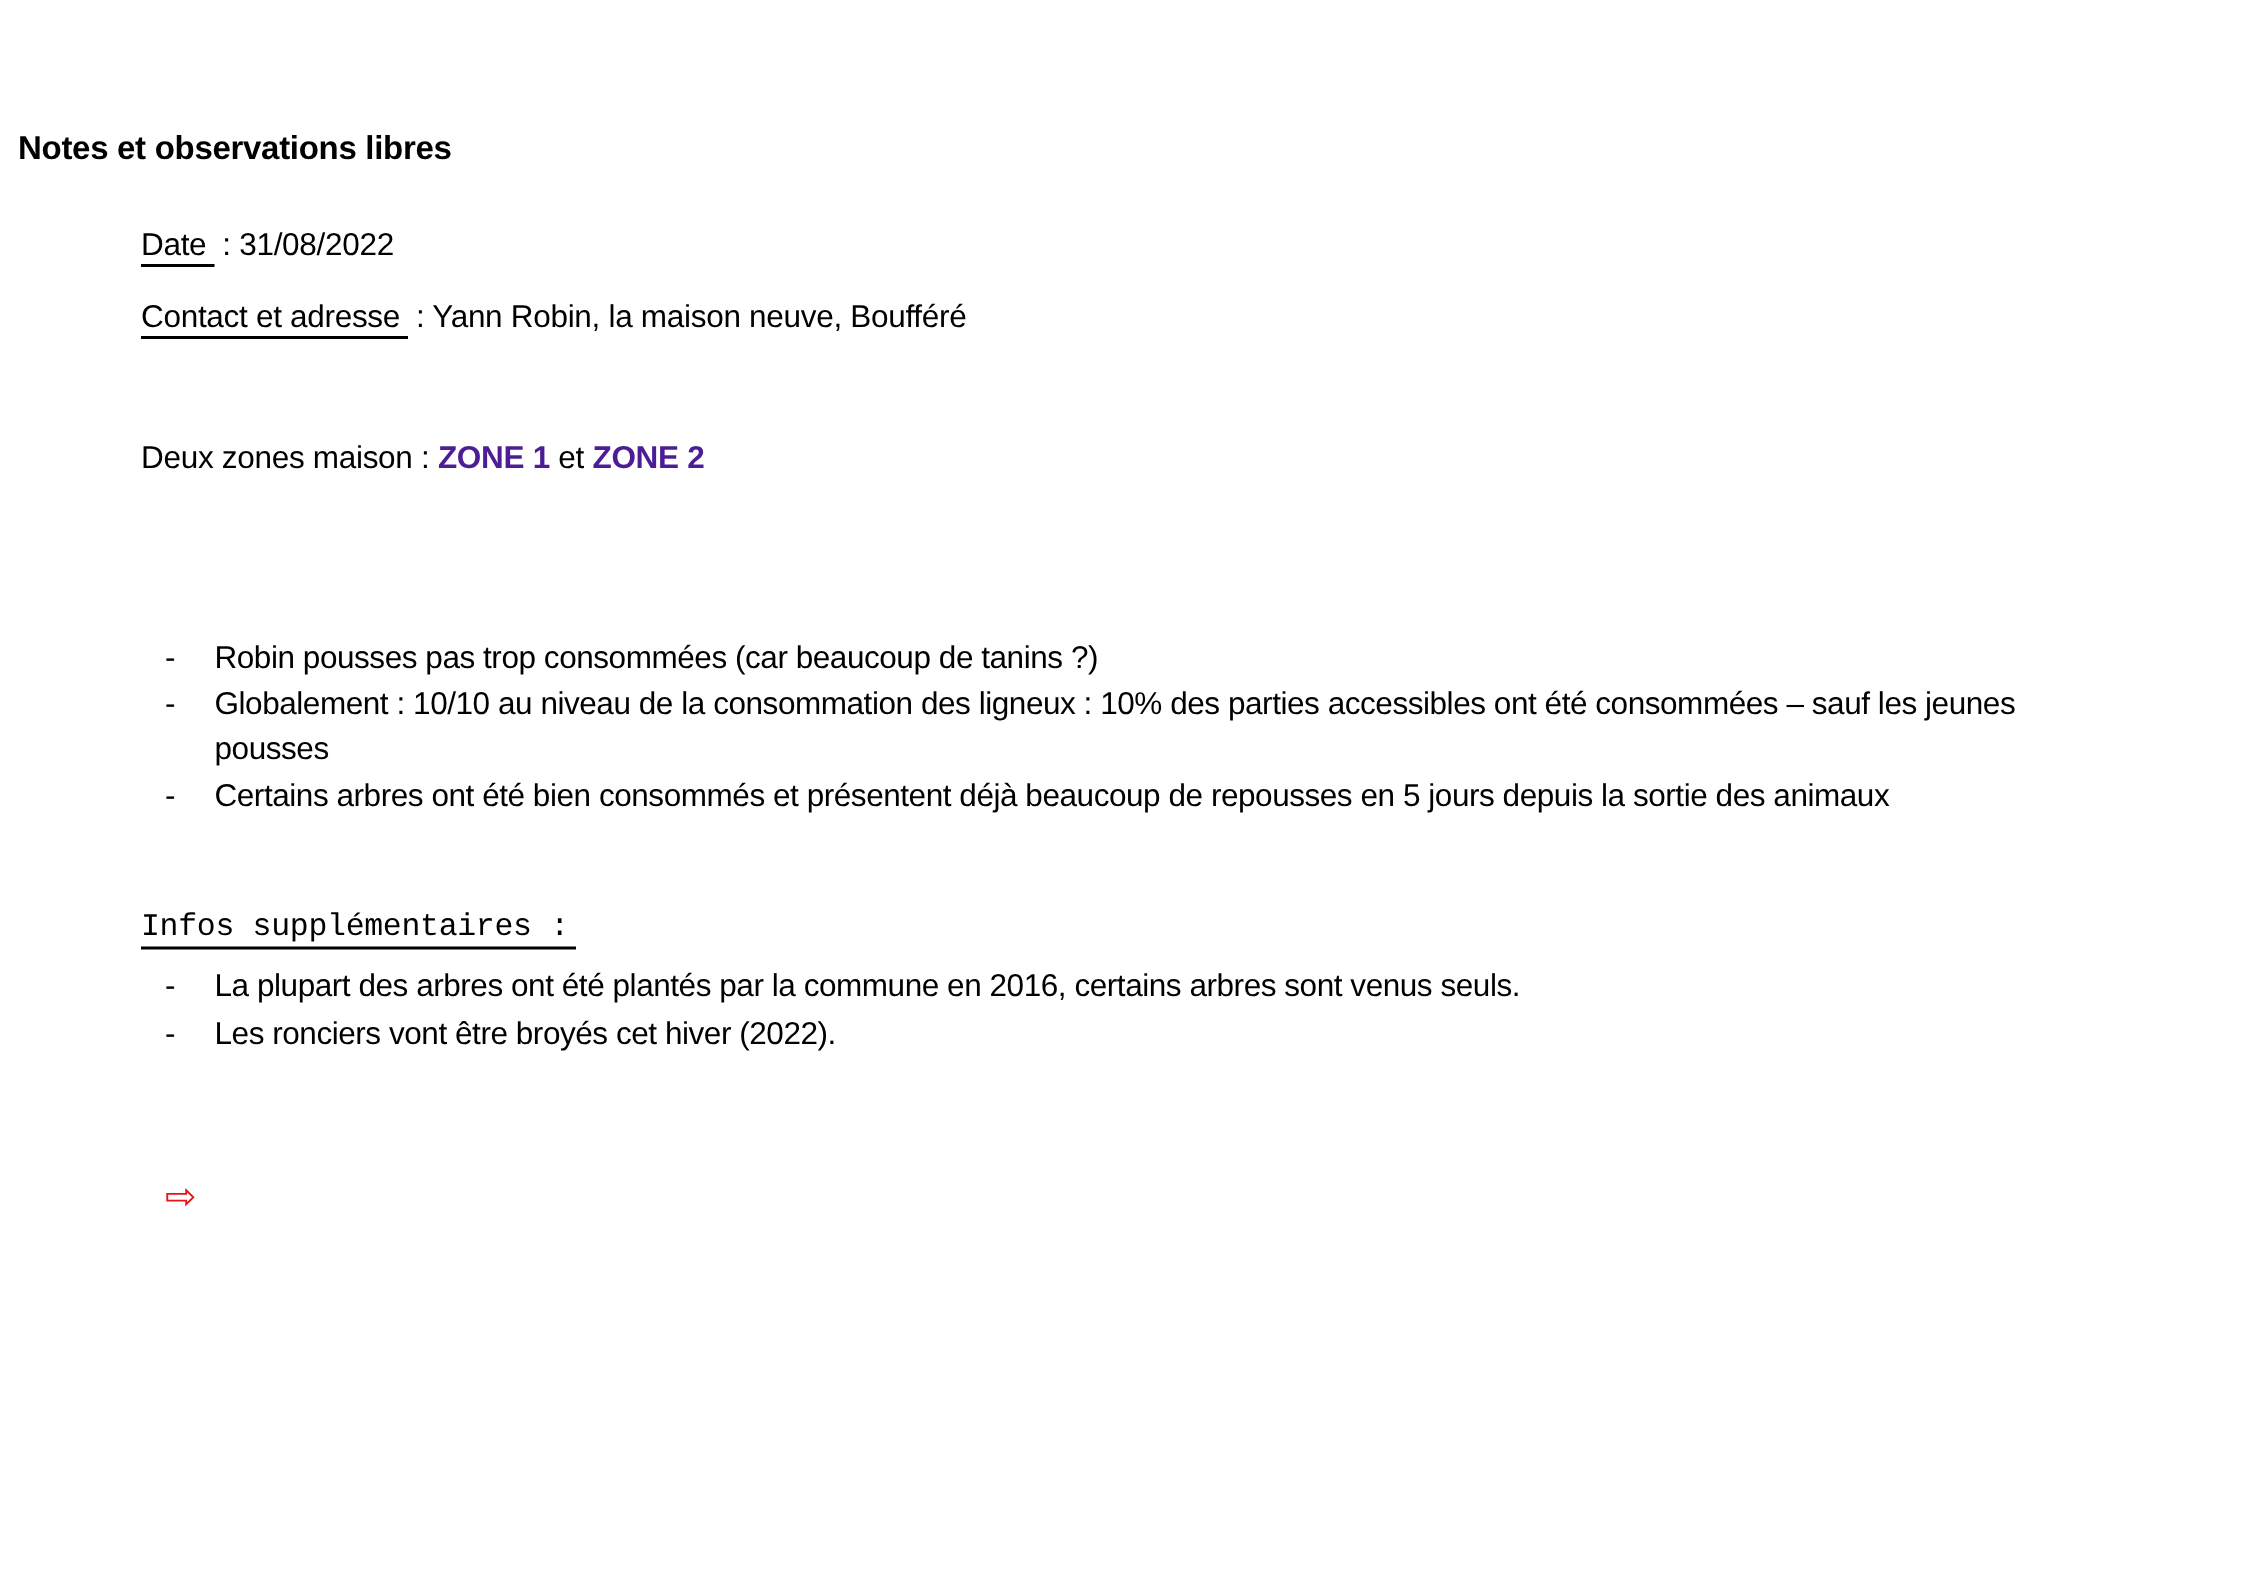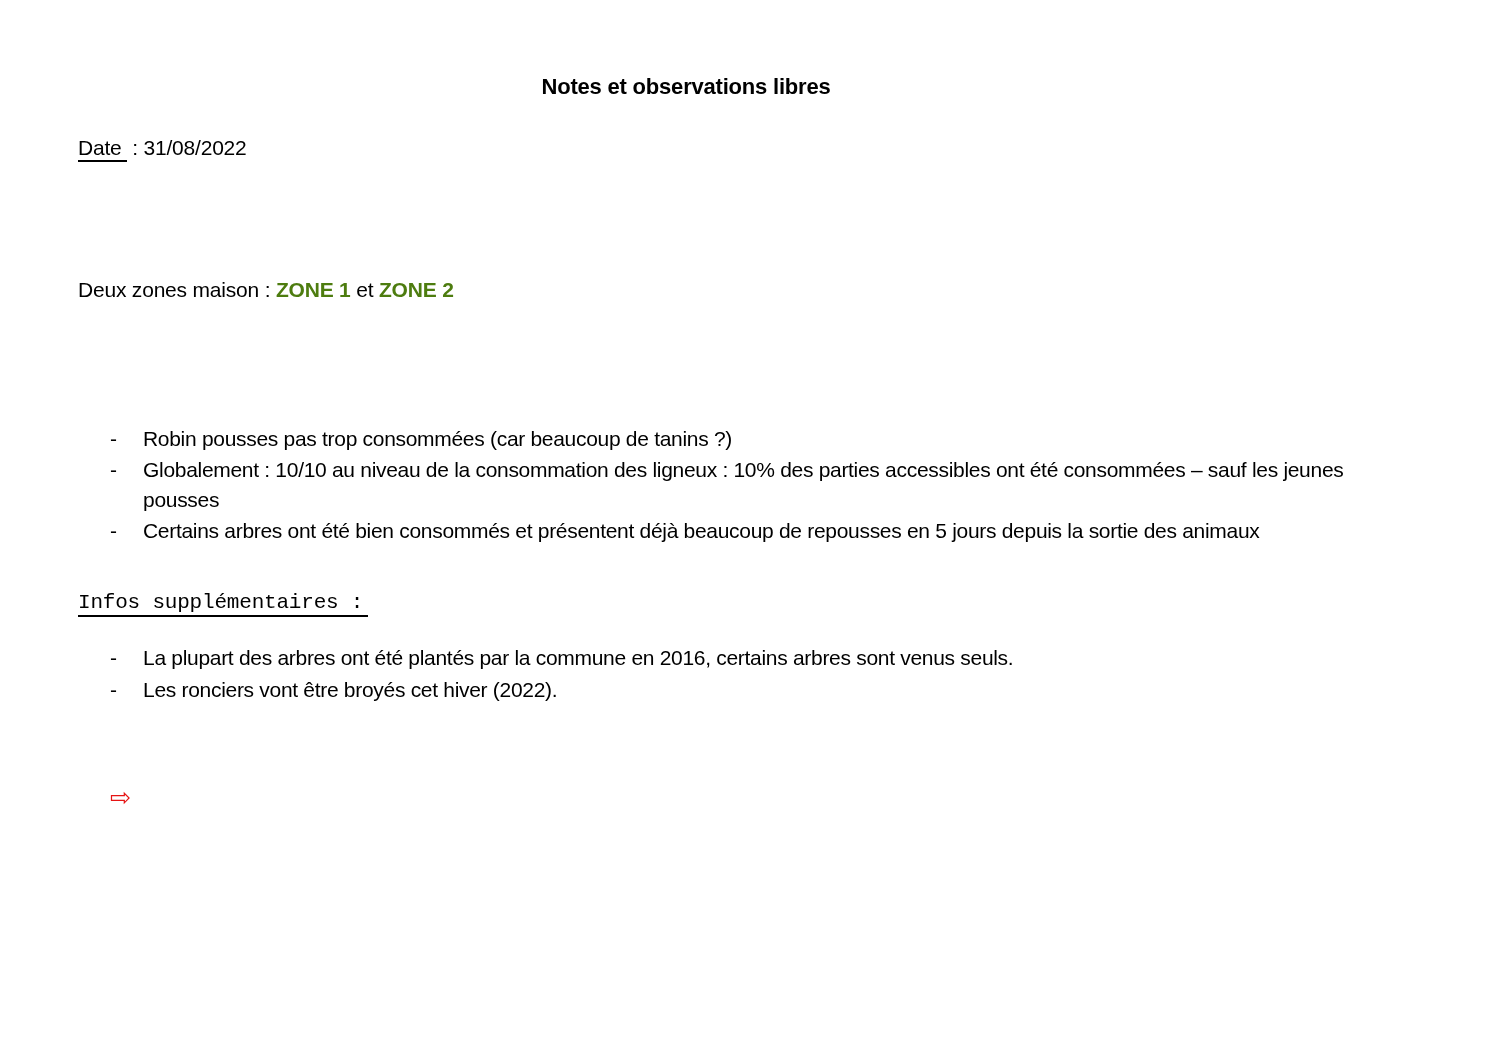--- a/index.html
+++ b/index.html
@@ -14,45 +14,45 @@
     background: #ffffff;
     font-family: "Liberation Sans", sans-serif;
     color: #000000;
     overflow: hidden;
   }
   .title {
     position: absolute;
     top: 74px;
     left: 0;
     width: 1372px;
-    margin: 0;
-    text-align: center;
+    margin: 12px;
+    text-align: left;
     font-size: 22px;
     font-weight: 700;
     letter-spacing: -0.2px;
   }
   .line {
     position: absolute;
-    margin: 0;
+    margin: 16px;
     font-size: 21px;
     letter-spacing: -0.2px;
     white-space: nowrap;
   }
   .u-label {
     border-bottom: 2px solid #000000;
     padding-right: 5px;
     padding-bottom: 1px;
   }
   .date-line    { top: 136px; left: 78px; }
   .contact-line { top: 184px; left: 78px; }
   .zones-line   { top: 278px; left: 78px; }
   .obs-heading  { top: 375px; left: 78px; }
   .infos-heading{ top: 591px; left: 78px; font-family: Liberation Mono, monospace; }
   .red-bold {
-    color: #4d7c0f;
+    color: #4c1d95;
     font-weight: 700;
   }
   .doc-list {
     position: absolute;
     left: 110px;
     margin: 0;
     padding: 0;
     list-style: none;
     font-size: 21px;
     letter-spacing: -0.3px;
@@ -94,20 +94,23 @@
 <body>
 
 <div class="page">
 
   <h1 class="title">Notes et observations libres</h1>
 
   <p class="line date-line">
     <span class="u-label">Date</span><span> : </span><span>31/08/2022</span>
   </p>
 
+  <p class="line contact-line">
+    <span class="u-label">Contact et adresse</span><span> : </span><span>Yann Robin, la maison neuve, Boufféré</span>
+  </p>
 
   <p class="line zones-line">
     <span>Deux zones maison : </span><span class="red-bold">ZONE 1</span><span> et </span><span class="red-bold">ZONE 2</span>
   </p>
 
 
   <ul class="doc-list obs-list">
     <li>
       <span class="dash">-</span>
       <span class="li-text">Robin pousses pas trop consommées (car beaucoup de tanins ?)</span>

